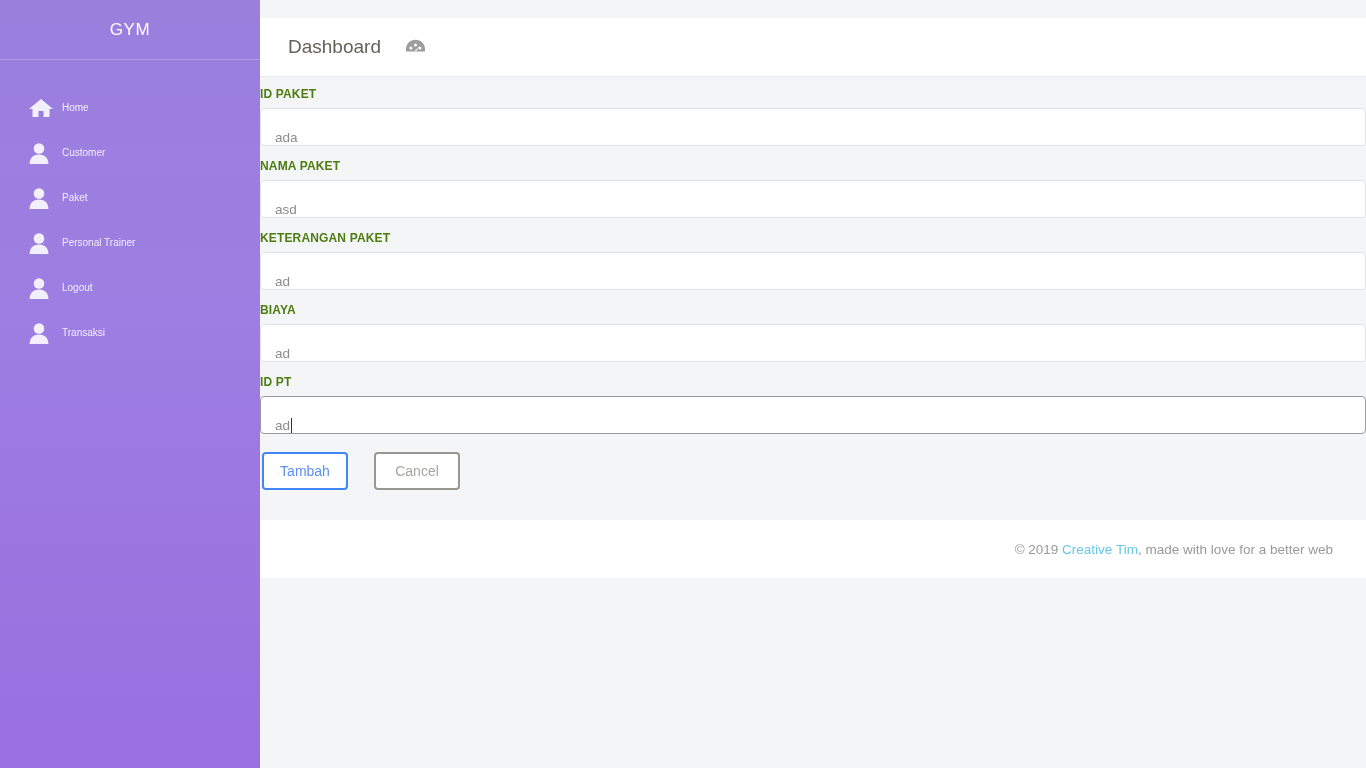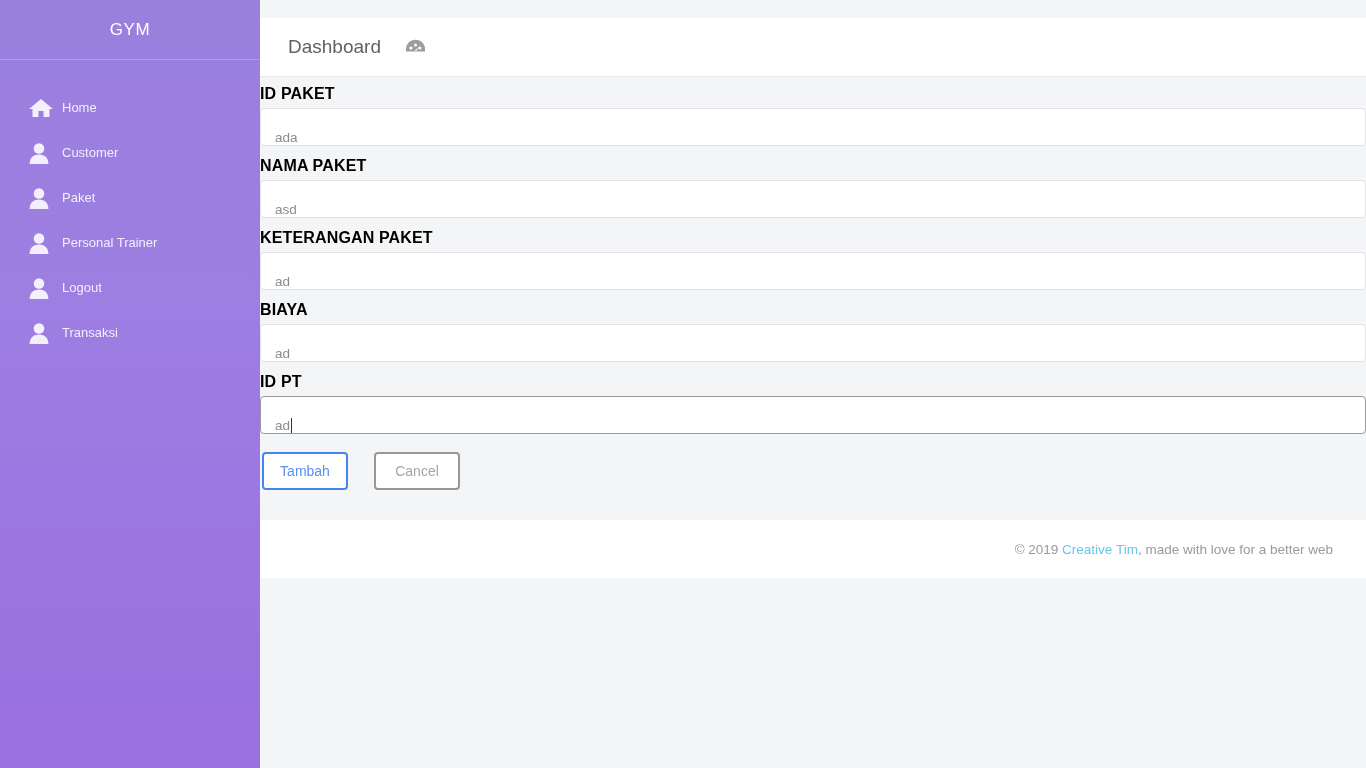--- a/index.html
+++ b/index.html
@@ -58,21 +58,21 @@
     height: 30px;
     display: flex;
     align-items: center;
     justify-content: flex-start;
     flex: 0 0 34px;
   }
   .nav-icon svg { display: block; }
 
   .nav-label {
     color: #f2eefb;
-    font-size: 13px;
+    font-size: 10px;
     line-height: 1;
     white-space: nowrap;
   }
 
   
   #main {
     position: absolute;
     left: 260px; top: 18px;
     width: 1106px;
     height: 768px;
@@ -100,23 +100,23 @@
     align-items: center;
   }
 
   
   #form-area {
     background: #f4f5f7;
     padding-top: 3px;
   }
 
   .field-label {
-    font-size: 16px;
+    font-size: 12px;
     font-weight: bold;
-    color: #000000;
+    color: #4d7c0f;
     letter-spacing: .15px;
     padding: 5px 0 5px 0;
     height: 28px;
     display: flex;
     align-items: center;
   }
 
   .field-input {
     height: 38px;
     width: 1106px;

